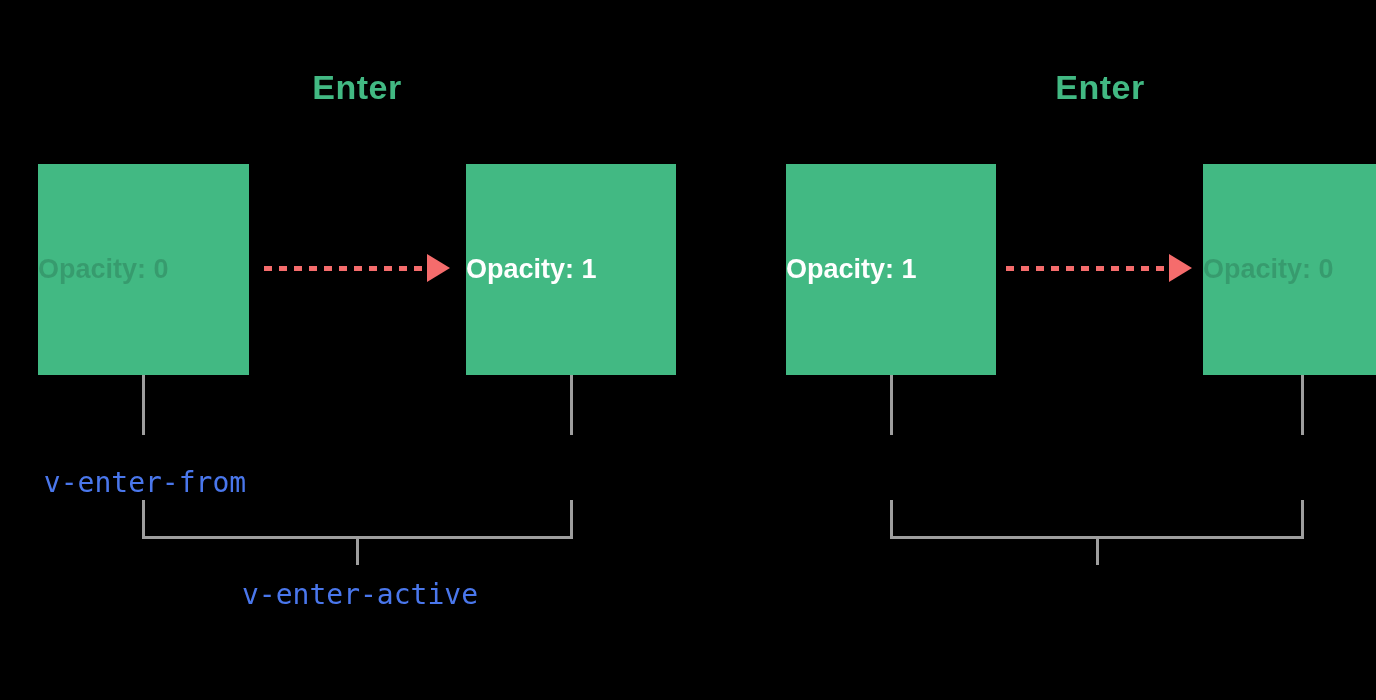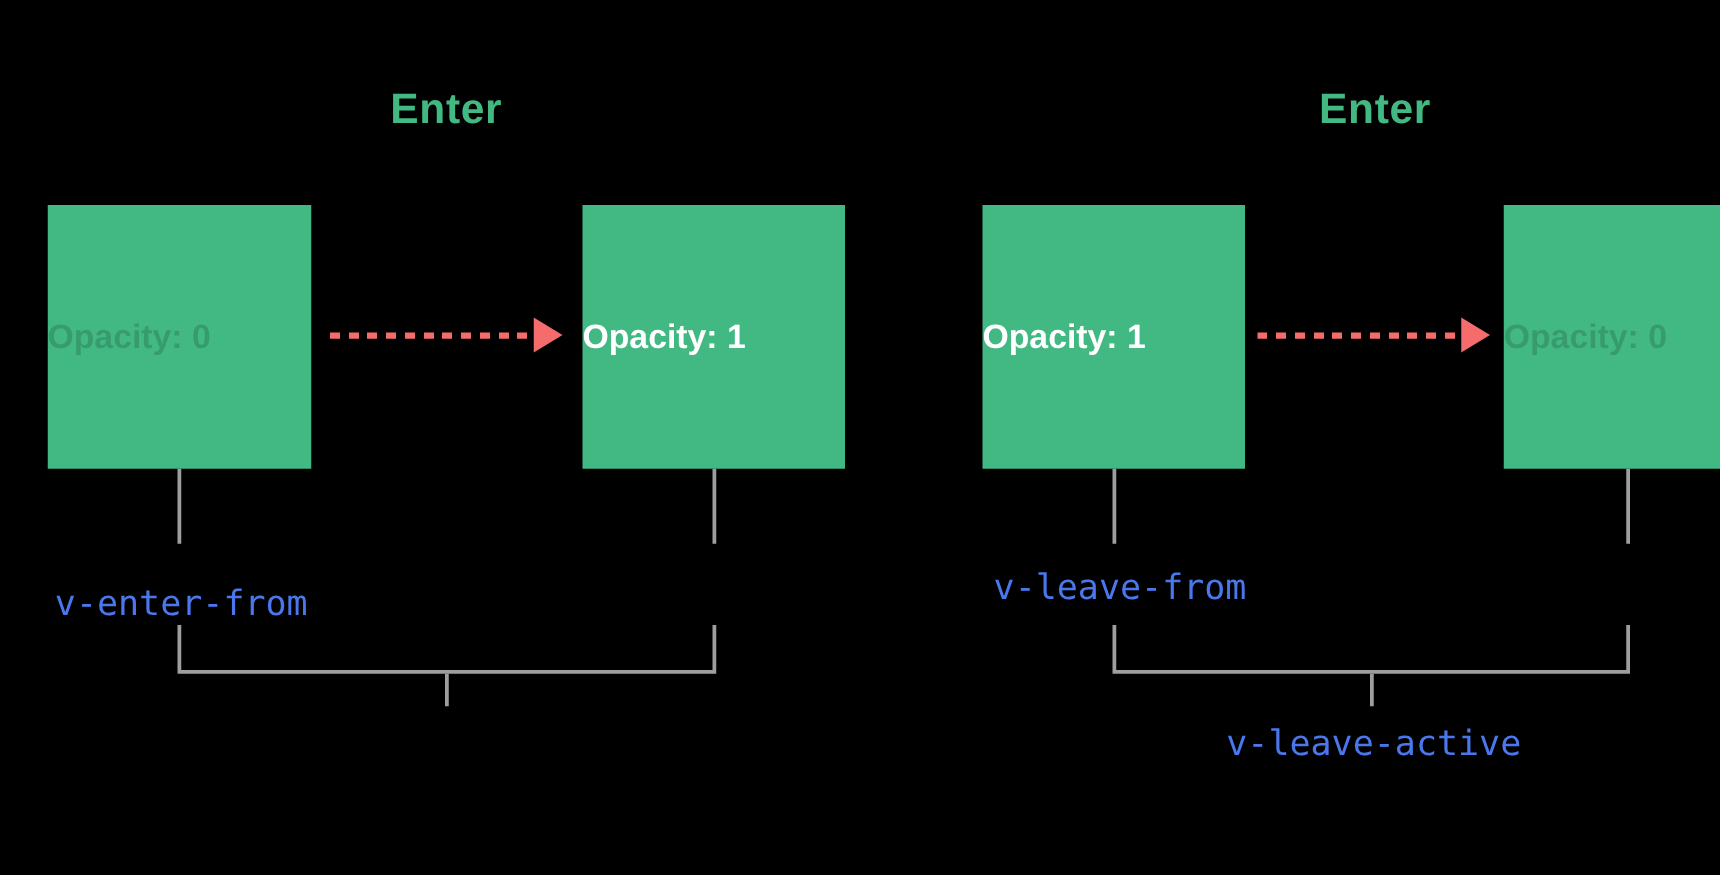--- a/index.html
+++ b/index.html
@@ -115,27 +115,26 @@
     <div class="dashes" style="flex:1;"></div>
     <div class="head"></div>
   </div>
 
   <div class="vline" style="left:104px;  top:375px; height:60px;"></div>
   <div class="vline" style="left:532px;  top:375px; height:60px;"></div>
   <div class="vline" style="left:852px;  top:375px; height:60px;"></div>
   <div class="vline" style="left:1263px; top:375px; height:60px;"></div>
 
   <div class="code-label" style="left:107px;  top:466px;">v-enter-from</div>
-  <div class="code-label" style="left:858px;  top:453px;">v-leave-from</div>
 
   <div class="vline" style="left:104px;  top:500px; height:36px;"></div>
   <div class="vline" style="left:532px;  top:500px; height:36px;"></div>
   <div class="hline" style="left:104px;  top:536px; width:431px;"></div>
   <div class="vline" style="left:318px;  top:539px; height:26px;"></div>
 
   <div class="vline" style="left:852px;  top:500px; height:36px;"></div>
   <div class="vline" style="left:1263px; top:500px; height:36px;"></div>
   <div class="hline" style="left:852px;  top:536px; width:414px;"></div>
   <div class="vline" style="left:1058px; top:539px; height:26px;"></div>
 
-  <div class="code-label" style="left:1061px; top:578px;">v-leave-active</div>
+  <div class="code-label" style="left:322px;  top:578px;">v-enter-active</div>
 
 </div>
 
 </body></html>

